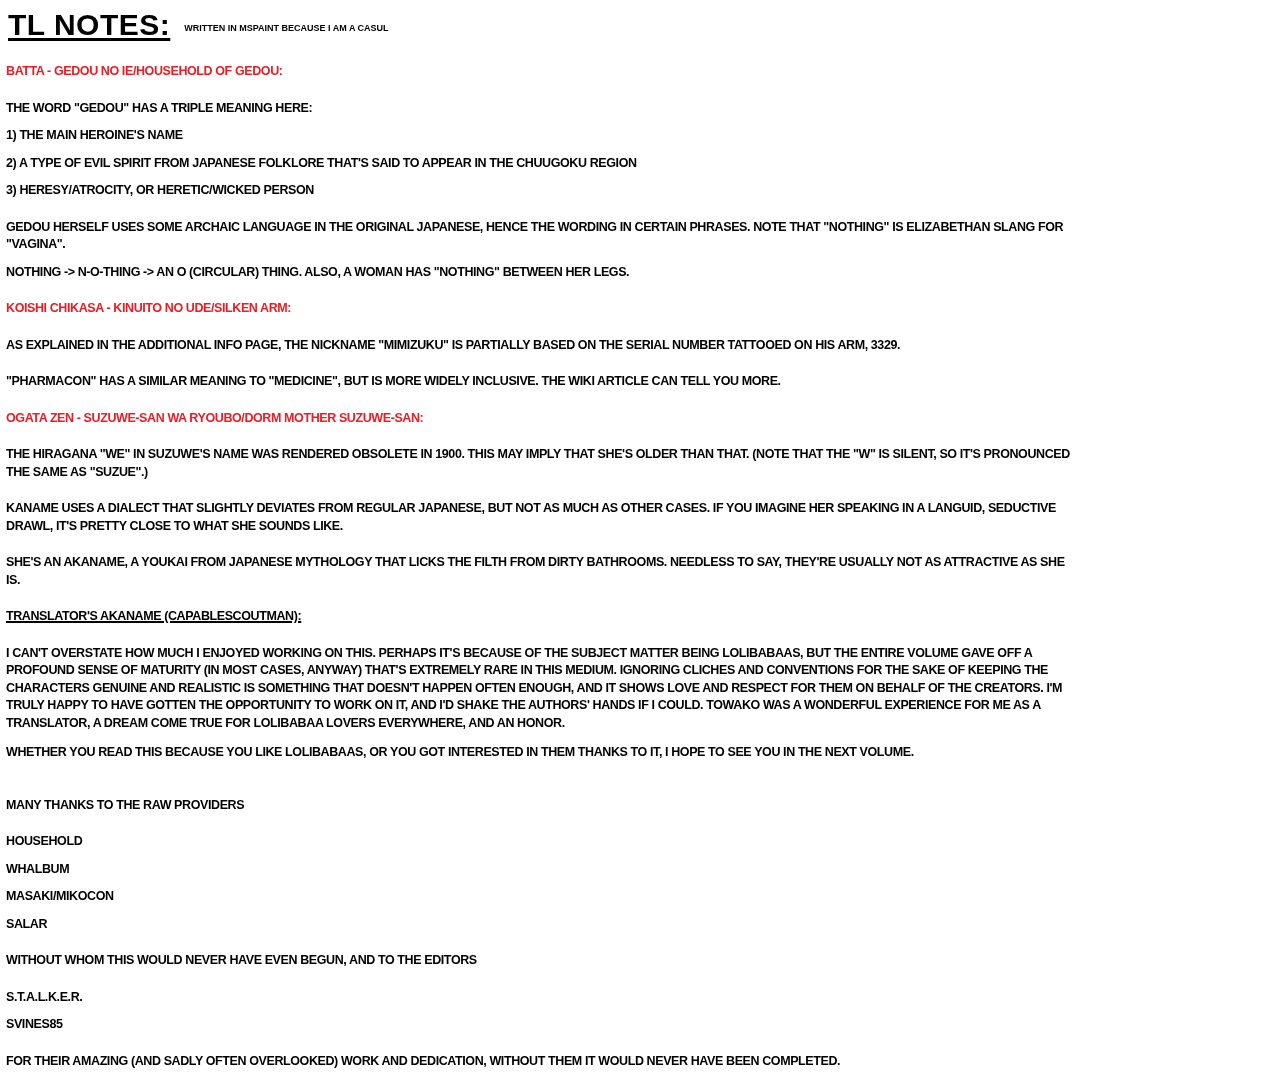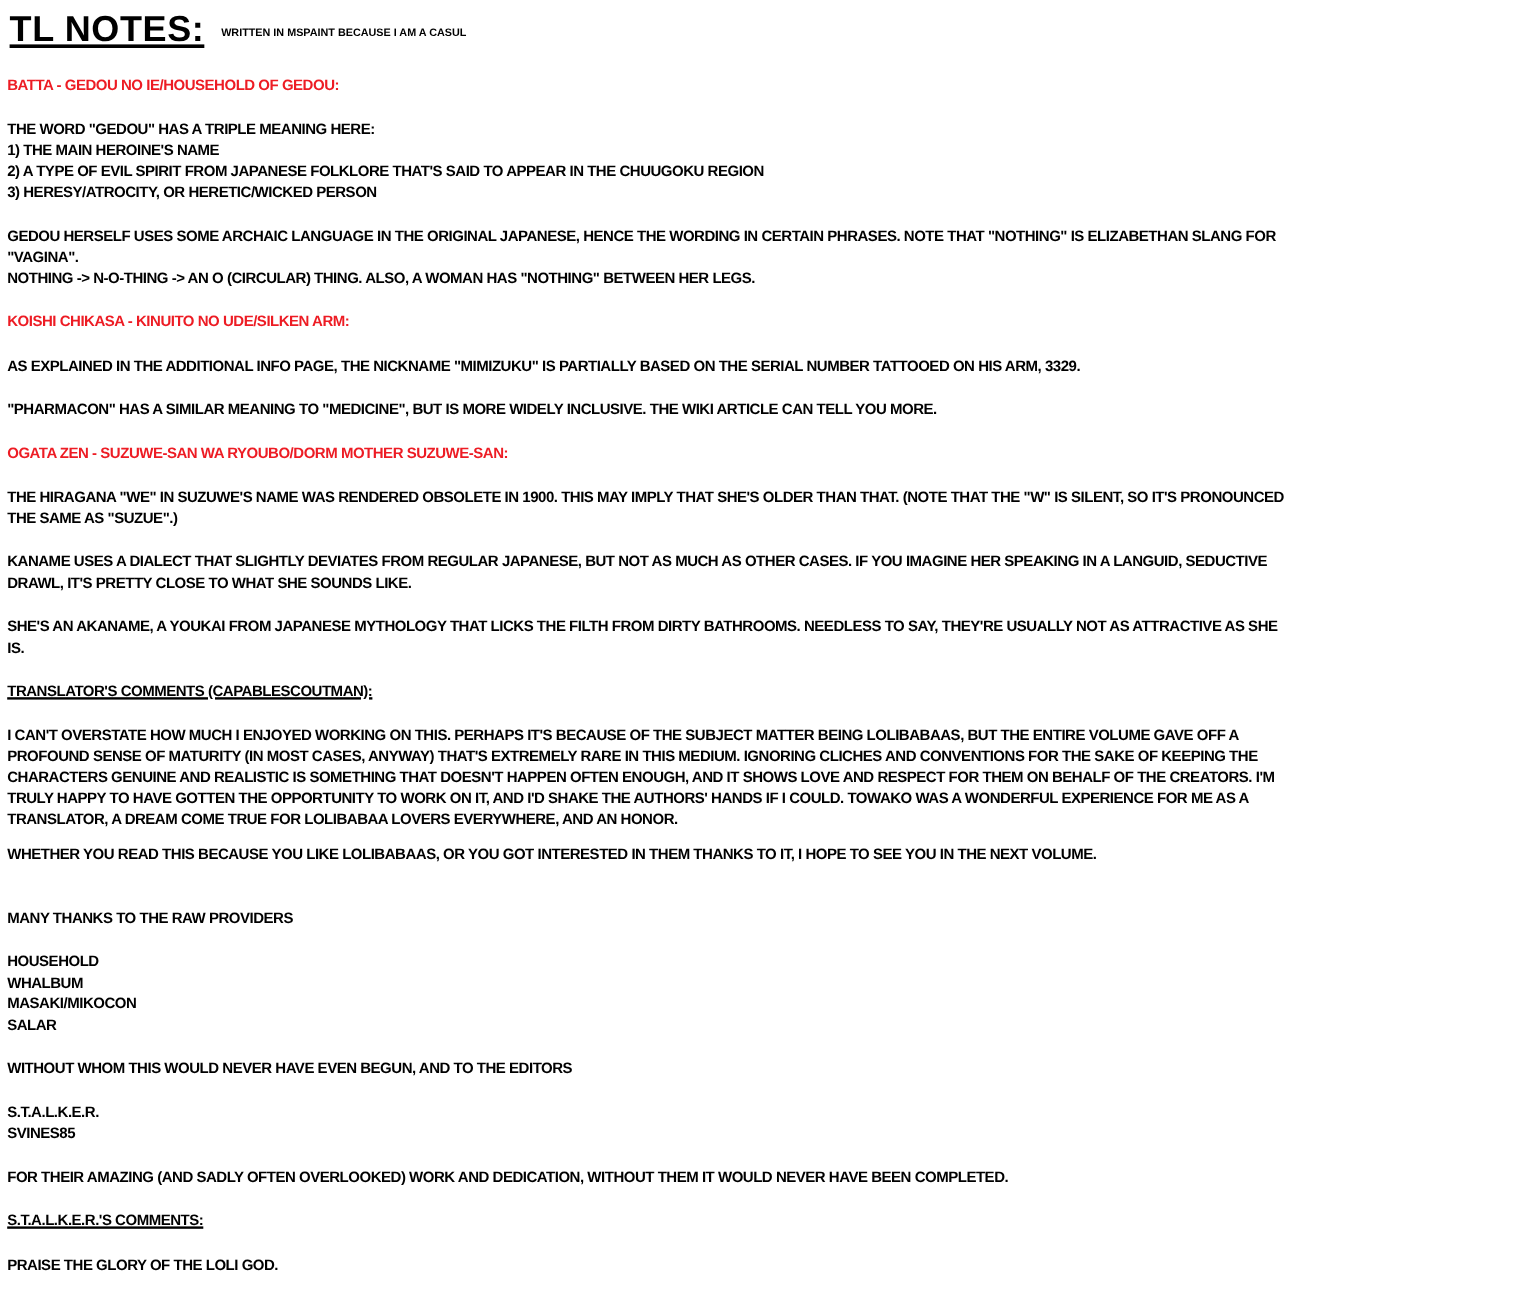--- a/index.html
+++ b/index.html
@@ -35,21 +35,21 @@
     color: #ED1C24;
     margin-top: 19px;
   }
   .first-heading { margin-top: 21px; }
   .u-heading {
     text-decoration: underline;
     text-decoration-thickness: 1.5px;
     margin-top: 19px;
   }
   .para { margin-top: 19px; }
-  .line { margin-top: 0; }
+  .line { margin-top: 10px; }
   .mt-xs { margin-top: 7px; }
   .mt-sm { margin-top: 12px; }
   .mt-lg { margin-top: 35px; }
 </style>
 </head>
 <body>
 
 <div class="page">
 
   <div class="title-row">
@@ -67,21 +67,21 @@
   <div class="red-heading">KOISHI CHIKASA - KINUITO NO UDE/SILKEN ARM:</div>
   <div class="para">AS EXPLAINED IN THE ADDITIONAL INFO PAGE, THE NICKNAME "MIMIZUKU" IS PARTIALLY BASED ON THE SERIAL NUMBER TATTOOED ON HIS ARM, 3329.</div>
   <div class="para">"PHARMACON" HAS A SIMILAR MEANING TO "MEDICINE", BUT IS MORE WIDELY INCLUSIVE. THE WIKI ARTICLE CAN TELL YOU MORE.</div>
 
   <div class="red-heading">OGATA ZEN - SUZUWE-SAN WA RYOUBO/DORM MOTHER SUZUWE-SAN:</div>
   <div class="para">THE HIRAGANA "WE" IN SUZUWE'S NAME WAS RENDERED OBSOLETE IN 1900. THIS MAY IMPLY THAT SHE'S OLDER THAN THAT. (NOTE THAT THE "W" IS SILENT, SO IT'S PRONOUNCED THE SAME AS "SUZUE".)</div>
 
   <div class="para">KANAME USES A DIALECT THAT SLIGHTLY DEVIATES FROM REGULAR JAPANESE, BUT NOT AS MUCH AS OTHER CASES. IF YOU IMAGINE HER SPEAKING IN A LANGUID, SEDUCTIVE DRAWL, IT'S PRETTY CLOSE TO WHAT SHE SOUNDS LIKE.</div>
   <div class="para">SHE'S AN AKANAME, A YOUKAI FROM JAPANESE MYTHOLOGY THAT LICKS THE FILTH FROM DIRTY BATHROOMS. NEEDLESS TO SAY, THEY'RE USUALLY NOT AS ATTRACTIVE AS SHE IS.</div>
 
-  <div class="u-heading">TRANSLATOR'S COMMENTS (CAPABLESCOUTMAN):</div>
+  <div class="u-heading">TRANSLATOR'S AKANAME (CAPABLESCOUTMAN):</div>
   <div class="para">I CAN'T OVERSTATE HOW MUCH I ENJOYED WORKING ON THIS. PERHAPS IT'S BECAUSE OF THE SUBJECT MATTER BEING LOLIBABAAS, BUT THE ENTIRE VOLUME GAVE OFF A PROFOUND SENSE OF MATURITY (IN MOST CASES, ANYWAY) THAT'S EXTREMELY RARE IN THIS MEDIUM. IGNORING CLICHES AND CONVENTIONS FOR THE SAKE OF KEEPING THE CHARACTERS GENUINE AND REALISTIC IS SOMETHING THAT DOESN'T HAPPEN OFTEN ENOUGH, AND IT SHOWS LOVE AND RESPECT FOR THEM ON BEHALF OF THE CREATORS. I'M TRULY HAPPY TO HAVE GOTTEN THE OPPORTUNITY TO WORK ON IT, AND I'D SHAKE THE AUTHORS' HANDS IF I COULD. TOWAKO WAS A WONDERFUL EXPERIENCE FOR ME AS A TRANSLATOR, A DREAM COME TRUE FOR LOLIBABAA LOVERS EVERYWHERE, AND AN HONOR.</div>
   <div class="para mt-sm">WHETHER YOU READ THIS BECAUSE YOU LIKE LOLIBABAAS, OR YOU GOT INTERESTED IN THEM THANKS TO IT, I HOPE TO SEE YOU IN THE NEXT VOLUME.</div>
 
   <div class="para mt-lg">MANY THANKS TO THE RAW PROVIDERS</div>
   <div class="para">HOUSEHOLD</div>
   <div class="line">WHALBUM</div>
   <div class="line">MASAKI/MIKOCON</div>
   <div class="line">SALAR</div>
   <div class="para">WITHOUT WHOM THIS WOULD NEVER HAVE EVEN BEGUN, AND TO THE EDITORS</div>
   <div class="para">S.T.A.L.K.E.R.</div>

